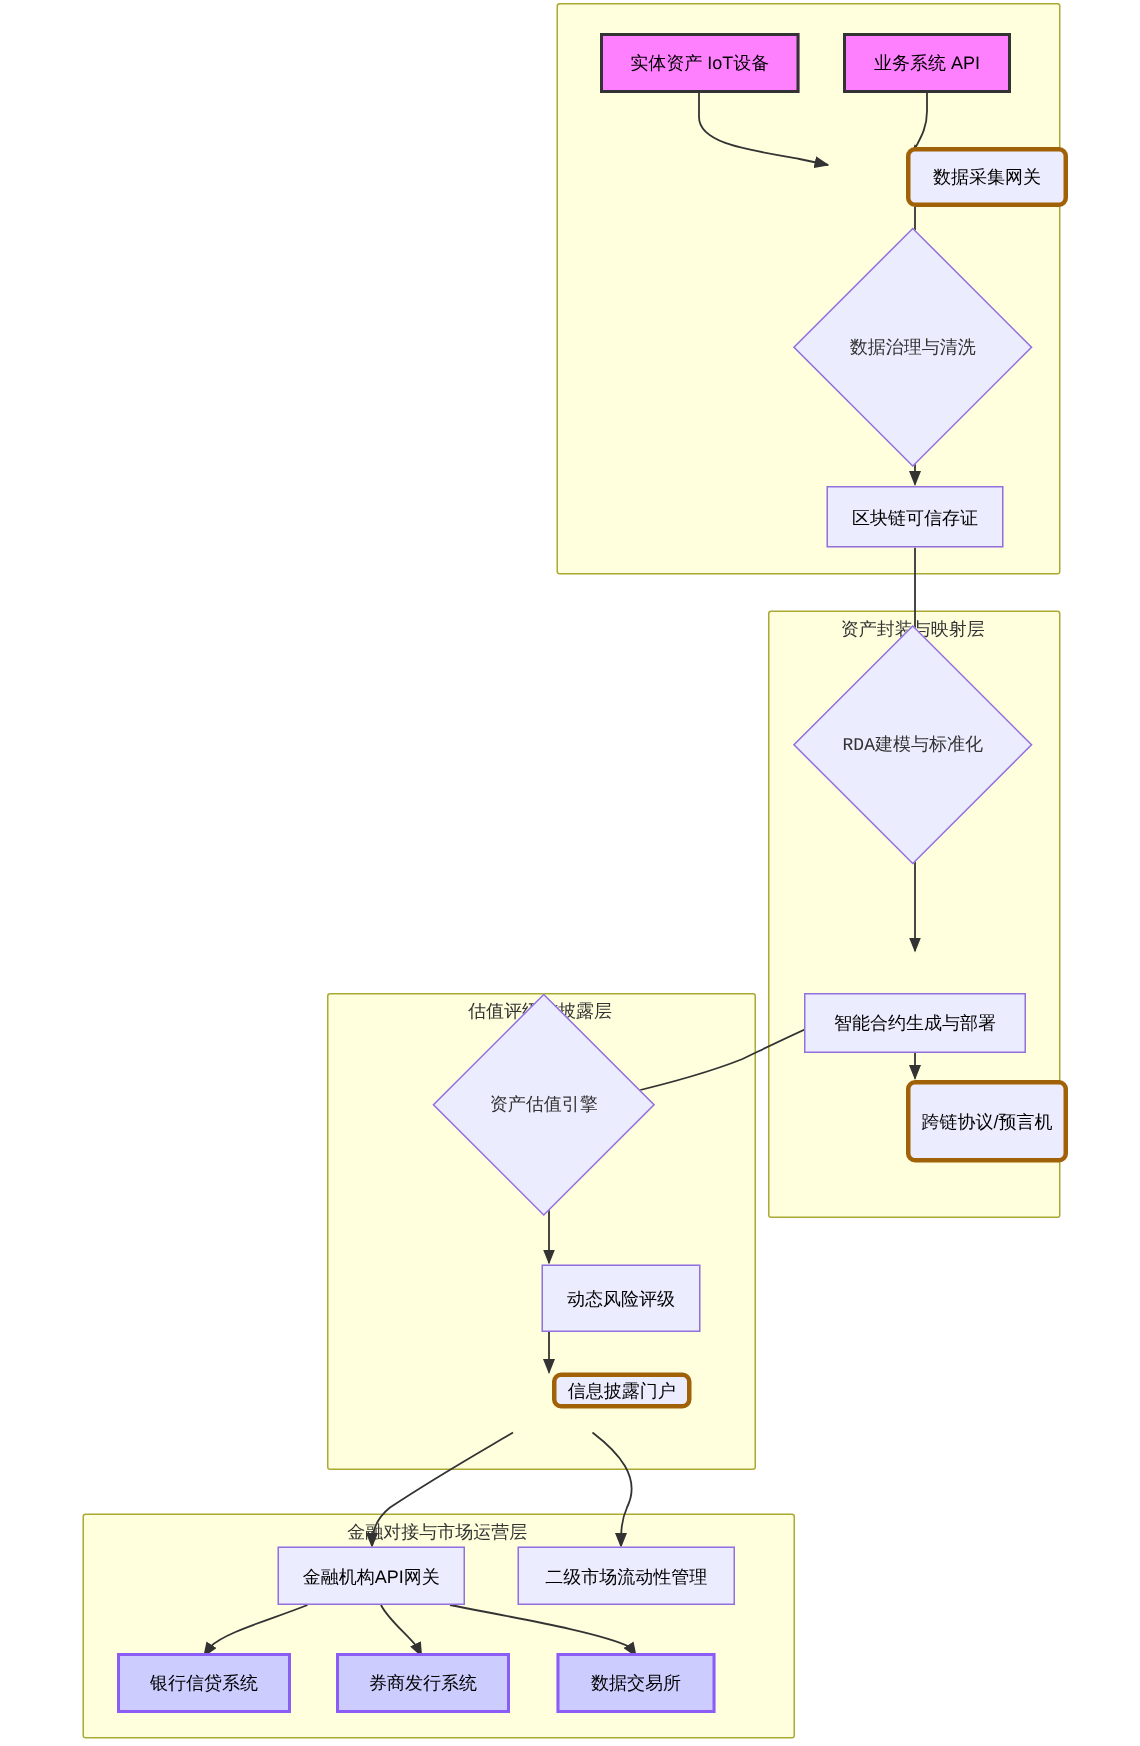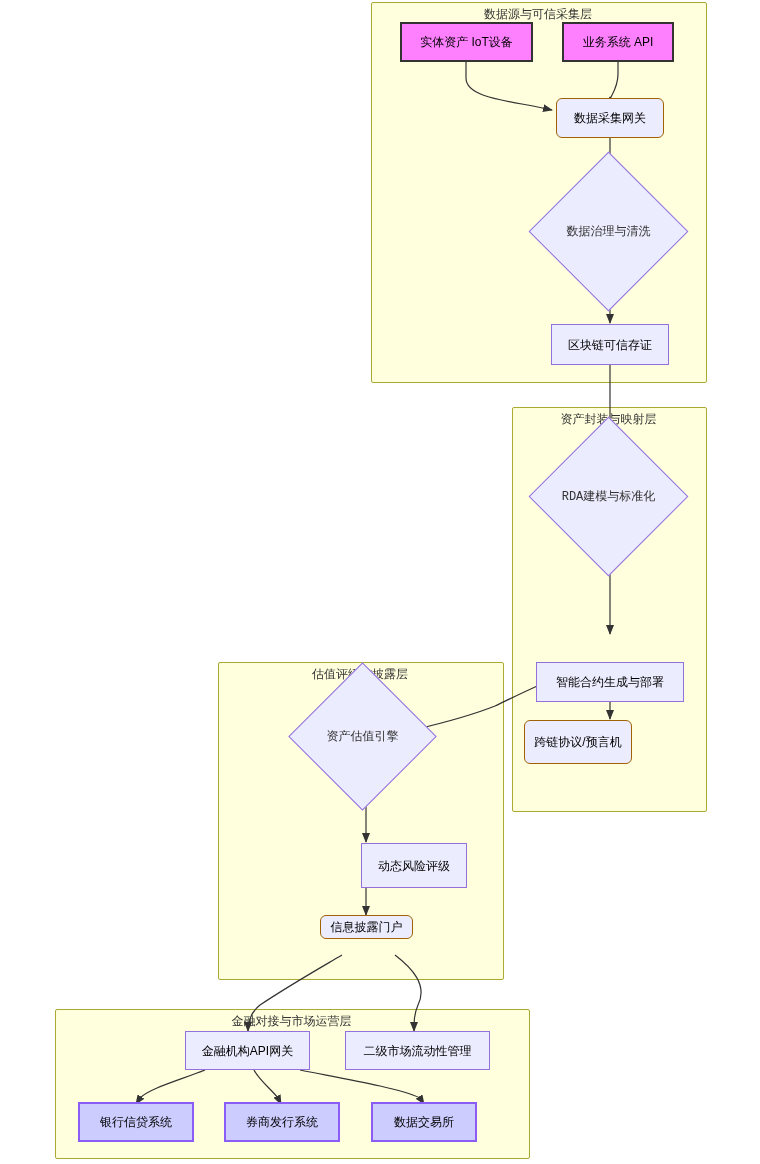--- a/index.html
+++ b/index.html
@@ -9,39 +9,38 @@
   svg#edges{position:absolute;left:0;top:0;width:760px;height:1164px;pointer-events:none;}
 
   .cluster{position:absolute;background:#ffffde;border:1px solid #aaaa33;border-radius:2px;}
   .cluster-label{position:absolute;text-align:center;font-size:12px;color:#333333;
                  white-space:nowrap;line-height:14px;}
 
   .node{position:absolute;display:flex;align-items:center;justify-content:center;
         box-sizing:border-box;text-align:center;font-size:12px;color:#000000;
         line-height:14px;white-space:nowrap;}
   .n-rect{background:#ececff;border:1px solid #9370db;}
-  .n-round{background:#ececff;border:1px solid #a16207;border-radius:6px;}
+  .n-round{background:#ececff;border:3px solid #a16207;border-radius:6px;margin-left:48px;}
   .n-source{background:#ff80ff;border:2px solid #333333;border-radius:0;}
   .n-sink{background:#ccccff;border:2px solid #8b5cf6;border-radius:0;}
 
   .diamond-wrap{position:absolute;}
   .diamond-shape{position:absolute;left:0;top:0;width:100%;height:100%;
                  background:#ececff;border:1px solid #9370db;
                  transform:rotate(45deg);box-sizing:border-box;}
   .diamond-text{position:absolute;left:0;top:0;width:100%;height:100%;
                 display:flex;align-items:center;justify-content:center;
                 font-size:12px;color:#333333;white-space:nowrap;line-height:14px;font-family:Liberation Mono, monospace;}
 </style>
 </head>
 <body>
 
 <div id="stage">
 
   <div class="cluster" style="left:371px;top:2px;width:334px;height:379px;"></div>
-  <div class="cluster-label" style="left:371px;top:7px;width:334px;">数据源与可信采集层</div>
 
   <div class="cluster" style="left:512px;top:407px;width:193px;height:403px;"></div>
   <div class="cluster-label" style="left:512px;top:412px;width:193px;">资产封装与映射层</div>
 
   <div class="cluster" style="left:218px;top:662px;width:284px;height:316px;"></div>
   <div class="cluster-label" style="left:218px;top:667px;width:284px;">估值评级与披露层</div>
 
   <div class="cluster" style="left:55px;top:1009px;width:473px;height:148px;"></div>
   <div class="cluster-label" style="left:55px;top:1014px;width:473px;">金融对接与市场运营层</div>
 
@@ -98,21 +97,21 @@
 
   <div class="node n-rect" style="left:551px;top:324px;width:118px;height:41px;">区块链可信存证</div>
 
   <div class="diamond-wrap" style="left:552px;top:440px;width:113px;height:113px;">
     <div class="diamond-shape"></div>
     <div class="diamond-text">RDA建模与标准化</div>
   </div>
 
   <div class="node n-rect" style="left:536px;top:662px;width:148px;height:40px;">智能合约生成与部署</div>
 
-  <div class="node n-round" style="left:524px;top:720px;width:108px;height:44px;">跨链协议/预言机</div>
+  <div class="node n-round" style="left:556px;top:720px;width:108px;height:55px;">跨链协议/预言机</div>
 
   <div class="diamond-wrap" style="left:310px;top:684px;width:105px;height:105px;">
     <div class="diamond-shape"></div>
     <div class="diamond-text">资产估值引擎</div>
   </div>
 
   <div class="node n-rect" style="left:313px;top:843px;width:106px;height:45px;margin-left:48px;">动态风险评级</div>
 
   <div class="node n-round" style="left:320px;top:915px;width:93px;height:24px;">信息披露门户</div>
 

